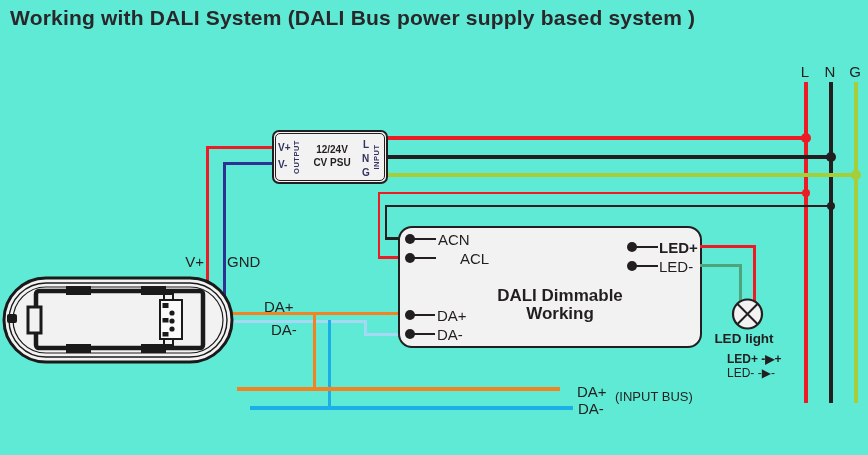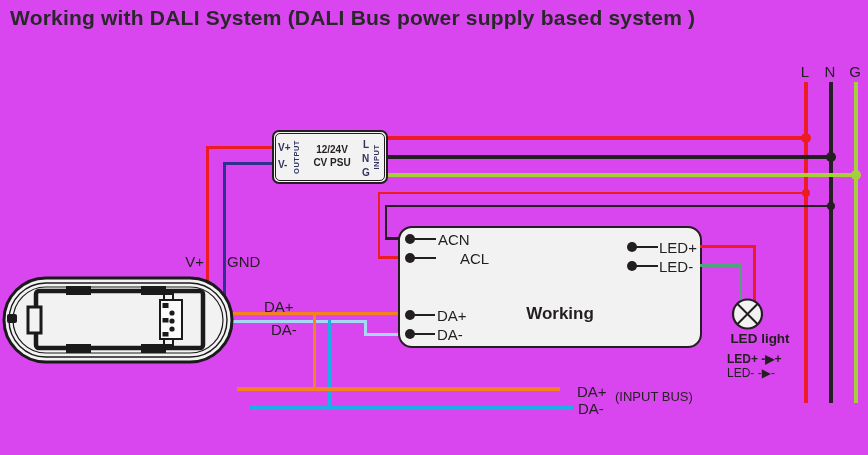--- a/index.html
+++ b/index.html
@@ -1,16 +1,16 @@
 <!DOCTYPE html>
 <html><head>
 <meta charset="utf-8">
 <style>
   html,body{margin:0;padding:0;background:#f2f2f2;}
-  .canvas{position:relative;width:868px;height:455px;background:#d946ef;
+  .canvas{position:relative;width:868px;height:455px;background:#5eead4;
           font-family:"Liberation Sans",sans-serif;overflow:hidden;}
   .w{position:absolute;}                       
   .d{position:absolute;border-radius:50%;}     
   .t{position:absolute;color:#231f20;font-size:15px;line-height:1;white-space:nowrap;}
   .tc{transform:translateX(-50%);}
   .title{position:absolute;left:10px;top:6px;font-size:21px;font-weight:700;
          color:#2a272b;letter-spacing:.2px;}
   .box{position:absolute;border:2px solid #231f20;background:#f2f2f2;}
   .psu-inner{position:absolute;left:1px;top:1px;right:1px;bottom:1px;
              border:1px solid #231f20;border-radius:5px;}
@@ -87,57 +87,58 @@
     <div class="rot" style="left:23px;top:25px;">OUTPUT</div>
     <div class="model" style="left:58px;top:13px;">12/24V</div>
     <div class="model" style="left:58px;top:26px;text-align:center;">CV PSU</div>
     <div class="pinlbl" style="left:89px;top:8px;">L</div>
     <div class="pinlbl" style="left:88px;top:22px;">N</div>
     <div class="pinlbl" style="left:88px;top:36px;">G</div>
     <div class="rot" style="left:103px;top:25px;">INPUT</div>
   </div>
 
   <div class="box" style="left:398px;top:226px;width:300px;height:118px;border-width:2.5px;border-radius:14px;"></div>
+  <div class="drvname" style="left:560px;top:287px;">DALI Dimmable</div>
   <div class="drvname" style="left:560px;top:305px;">Working</div>
 
   <div class="d" style="left:405px;top:234px;width:10px;height:10px;background:#231f20;"></div>
   <div class="w" style="left:414px;top:238px;width:22px;height:2px;background:#231f20;"></div>
   <div class="t" style="left:438px;top:232px;">ACN</div>
 
   <div class="d" style="left:405px;top:253px;width:10px;height:10px;background:#231f20;"></div>
   <div class="w" style="left:414px;top:257px;width:22px;height:2px;background:#231f20;"></div>
   <div class="t" style="left:460px;top:251px;">ACL</div>
 
   <div class="d" style="left:405px;top:310px;width:10px;height:10px;background:#231f20;"></div>
   <div class="w" style="left:414px;top:314px;width:21px;height:2px;background:#231f20;"></div>
   <div class="t" style="left:437px;top:308px;">DA+</div>
 
   <div class="d" style="left:405px;top:329px;width:10px;height:10px;background:#231f20;"></div>
   <div class="w" style="left:414px;top:333px;width:21px;height:2px;background:#231f20;"></div>
   <div class="t" style="left:437px;top:327px;">DA-</div>
 
   <div class="d" style="left:627px;top:242px;width:10px;height:10px;background:#231f20;"></div>
   <div class="w" style="left:636px;top:246px;width:22px;height:2px;background:#231f20;"></div>
-  <div class="t" style="left:659px;top:240px;">LED+</div>
+  <div class="t" style="left:659px;top:240px;font-weight:bold;">LED+</div>
 
   <div class="d" style="left:627px;top:261px;width:10px;height:10px;background:#231f20;"></div>
   <div class="w" style="left:636px;top:265px;width:22px;height:2px;background:#231f20;"></div>
   <div class="t" style="left:659px;top:259px;">LED-</div>
 
   <div class="w" style="left:700px;top:245px;width:56px;height:2.5px;background:#ed1c24;"></div>
   <div class="w" style="left:753px;top:245px;width:3px;height:58px;background:#ed1c24;"></div>
   <div class="w" style="left:700px;top:264px;width:42px;height:2.5px;background:#4ea57b;"></div>
   <div class="w" style="left:739px;top:264px;width:3px;height:38px;background:#4ea57b;"></div>
 
   <svg style="position:absolute;left:727px;top:293px;" width="42" height="42" viewBox="0 0 42 42">
     <circle cx="20.5" cy="21" r="14.5" fill="#f2f2f2" stroke="#231f20" stroke-width="2.2"></circle>
     <line x1="10.3" y1="10.8" x2="30.7" y2="31.2" stroke="#231f20" stroke-width="2"></line>
     <line x1="10.3" y1="31.2" x2="30.7" y2="10.8" stroke="#231f20" stroke-width="2"></line>
   </svg>
-  <div class="ledlbl" style="left:760px;top:332px;">LED light</div>
+  <div class="ledlbl" style="left:744px;top:332px;">LED light</div>
   <div class="note" style="left:727px;top:353px;font-weight:bold;">LED+ -▶+</div>
   <div class="note" style="left:727px;top:367px;">LED- -▶-</div>
 
   <svg style="position:absolute;left:0;top:270px;" width="244" height="100" viewBox="0 0 244 100">
     <rect x="4" y="8" width="228" height="84" rx="42" fill="#f2f2f2" stroke="#1a1a1a" stroke-width="3"></rect>
     <rect x="9" y="13" width="218" height="74" rx="37" fill="none" stroke="#1a1a1a" stroke-width="1.4"></rect>
     <rect x="13" y="17" width="210" height="66" rx="33" fill="none" stroke="#1a1a1a" stroke-width="1.2"></rect>
     <rect x="36" y="21" width="167" height="57" rx="3" fill="none" stroke="#1a1a1a" stroke-width="4.5"></rect>
     <rect x="66" y="16" width="25" height="9" fill="#1a1a1a"></rect>
     <rect x="141" y="16" width="25" height="9" fill="#1a1a1a"></rect>

